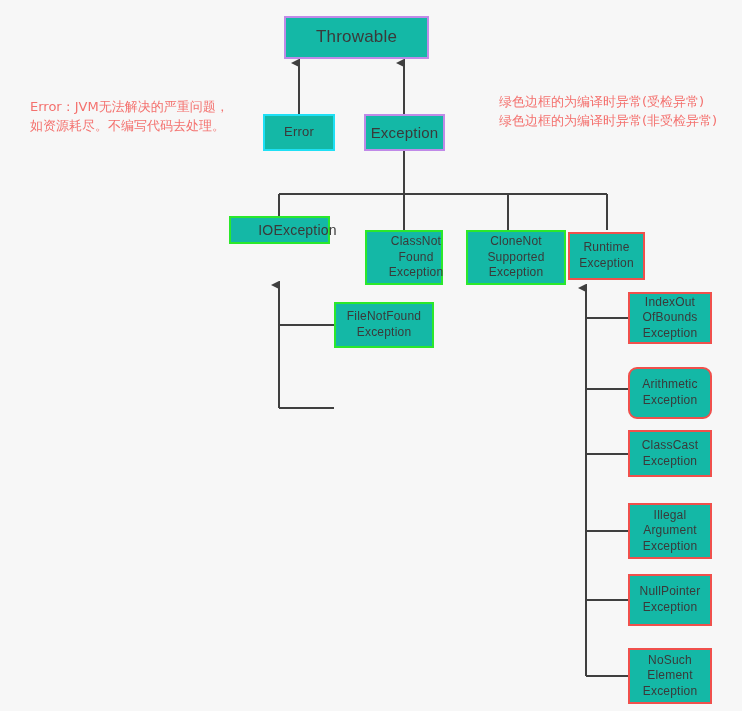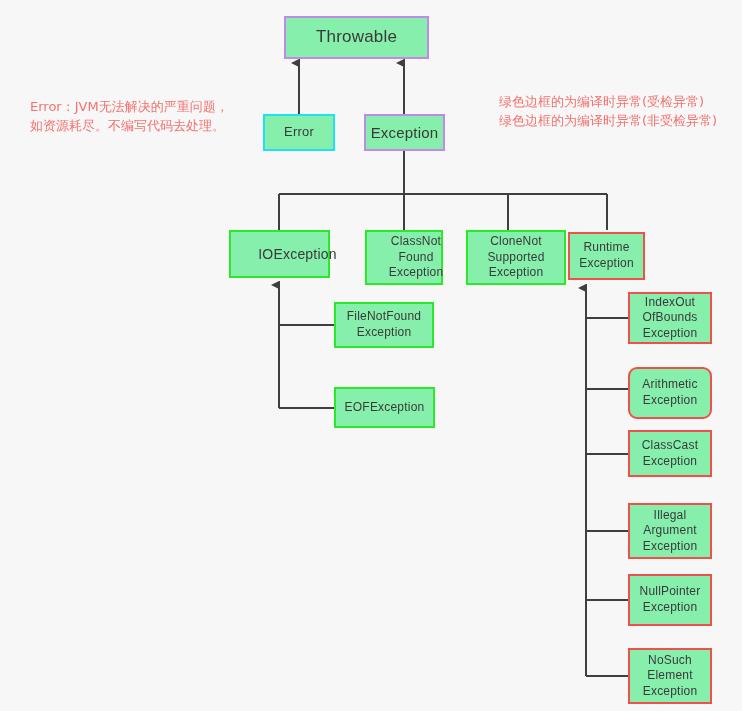--- a/index.html
+++ b/index.html
@@ -11,21 +11,21 @@
     position: relative;
     width: 742px;
     height: 711px;
     background: #f7f7f7;
     overflow: hidden;
     font-family: "Liberation Sans", "DejaVu Sans", sans-serif;
   }
   .node {
     position: absolute;
     box-sizing: border-box;
-    background: #86efac;
+    background: #14b8a6;
     border: 2px solid #999;
     display: flex;
     align-items: center;
     justify-content: center;
     text-align: center;
     color: #3a3a3a;
     line-height: 1.30;
     white-space: pre-line;
     letter-spacing: 0.2px;
   }
@@ -88,37 +88,36 @@
     <line x1="586" y1="600" x2="628" y2="600" stroke="#3f3f3f" stroke-width="2"></line>
     <line x1="586" y1="676" x2="628" y2="676" stroke="#3f3f3f" stroke-width="2"></line>
   </svg>
 
   <div class="node purple" style="left:284px; top:16px; width:145px; height:43px; font-size:17px;">Throwable</div>
 
   <div class="node cyan" style="left:263px; top:114px; width:72px; height:37px; font-size:13px;">Error</div>
 
   <div class="node purple" style="left:364px; top:114px; width:81px; height:37px; font-size:15px;">Exception</div>
 
-  <div class="node green" style="left:229px; top:230px; width:101px; height:48px; font-size:14px;padding-left:36px;">IOException</div>
+  <div class="node green" style="left:229px; top:216px; width:101px; height:28px; font-size:14px;padding-left:36px;">IOException</div>
 
   <div class="node green" style="left:365px; top:230px; width:78px; height:55px; font-size:12px;padding-left:24px;">ClassNot
 Found
 Exception</div>
 
   <div class="node green" style="left:466px; top:230px; width:100px; height:55px; font-size:12px;">CloneNot
 Supported
 Exception</div>
 
   <div class="node red" style="left:568px; top:232px; width:77px; height:48px; font-size:12px;">Runtime
 Exception</div>
 
   <div class="node green" style="left:334px; top:302px; width:100px; height:46px; font-size:12px;">FileNotFound
 Exception</div>
 
-  <div class="node green" style="left:334px; top:387px; width:101px; height:41px; font-size:12px;">EOFException</div>
 
   <div class="node red" style="left:628px; top:292px; width:84px; height:52px; font-size:12px;">IndexOut
 OfBounds
 Exception</div>
 
   <div class="node red" style="left:628px; top:367px; width:84px; height:52px; font-size:12px;border-radius:9px;">Arithmetic
 Exception</div>
 
   <div class="node red" style="left:628px; top:430px; width:84px; height:47px; font-size:12px;">ClassCast
 Exception</div>

